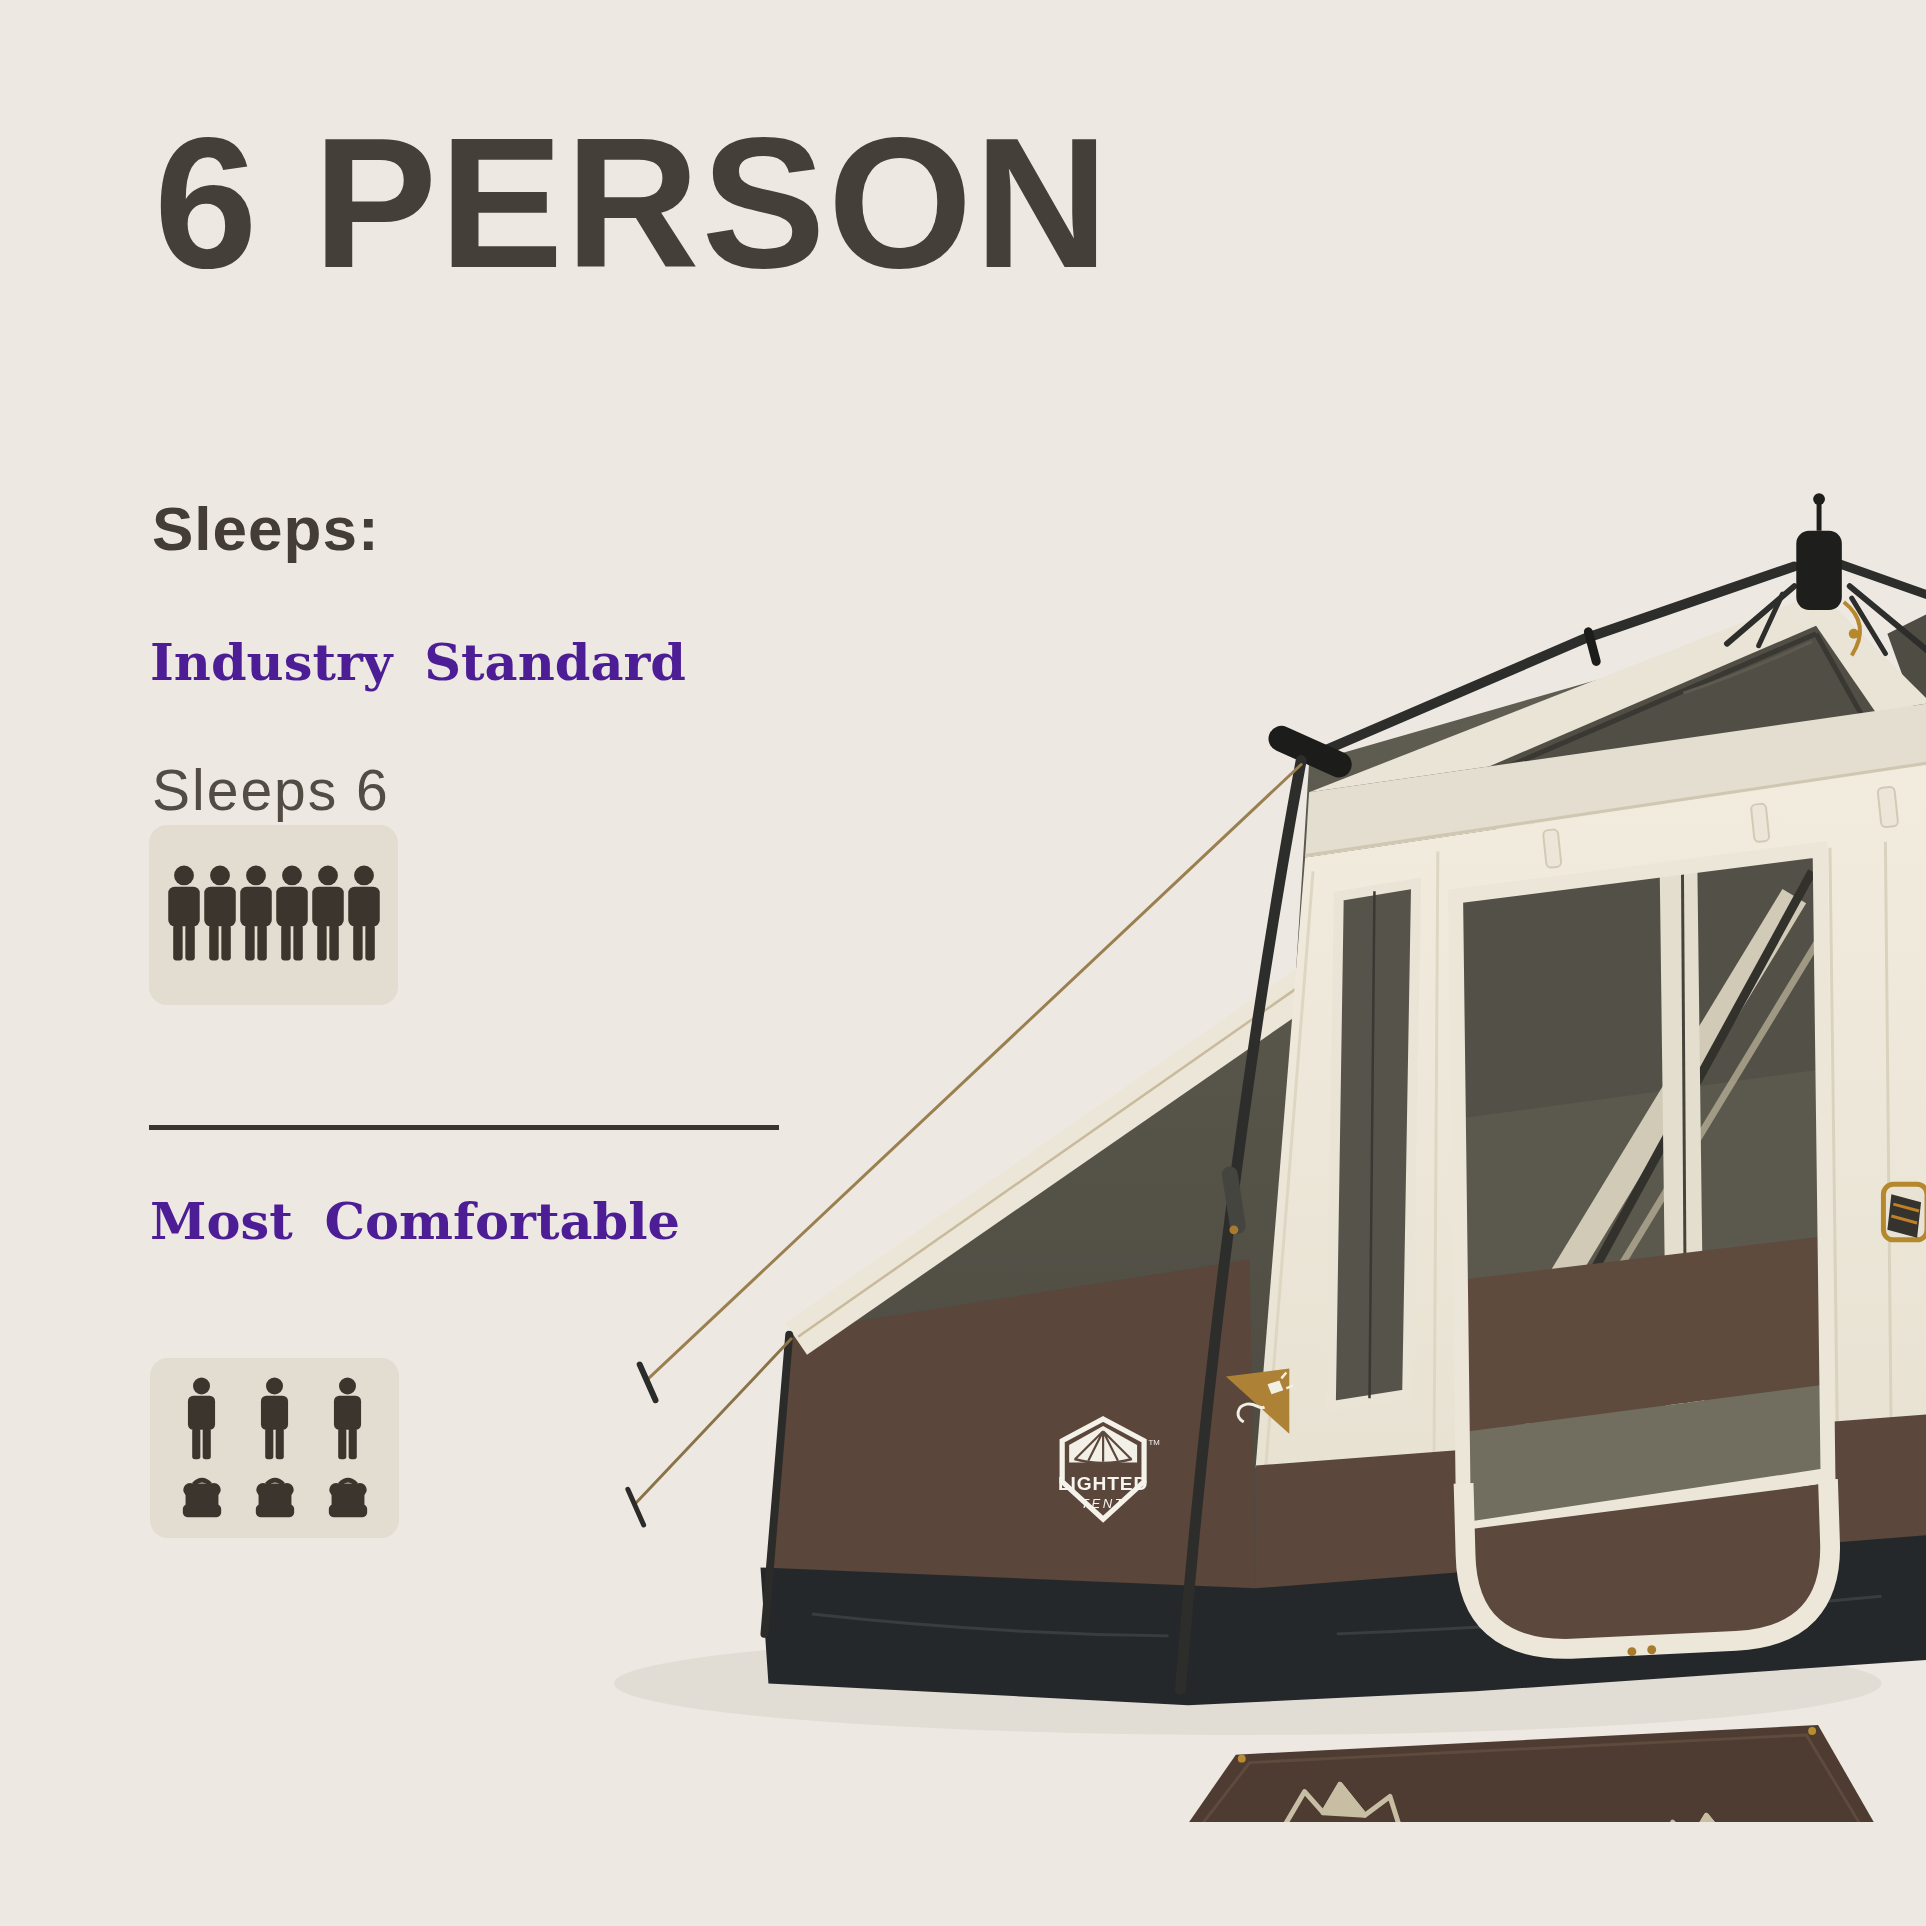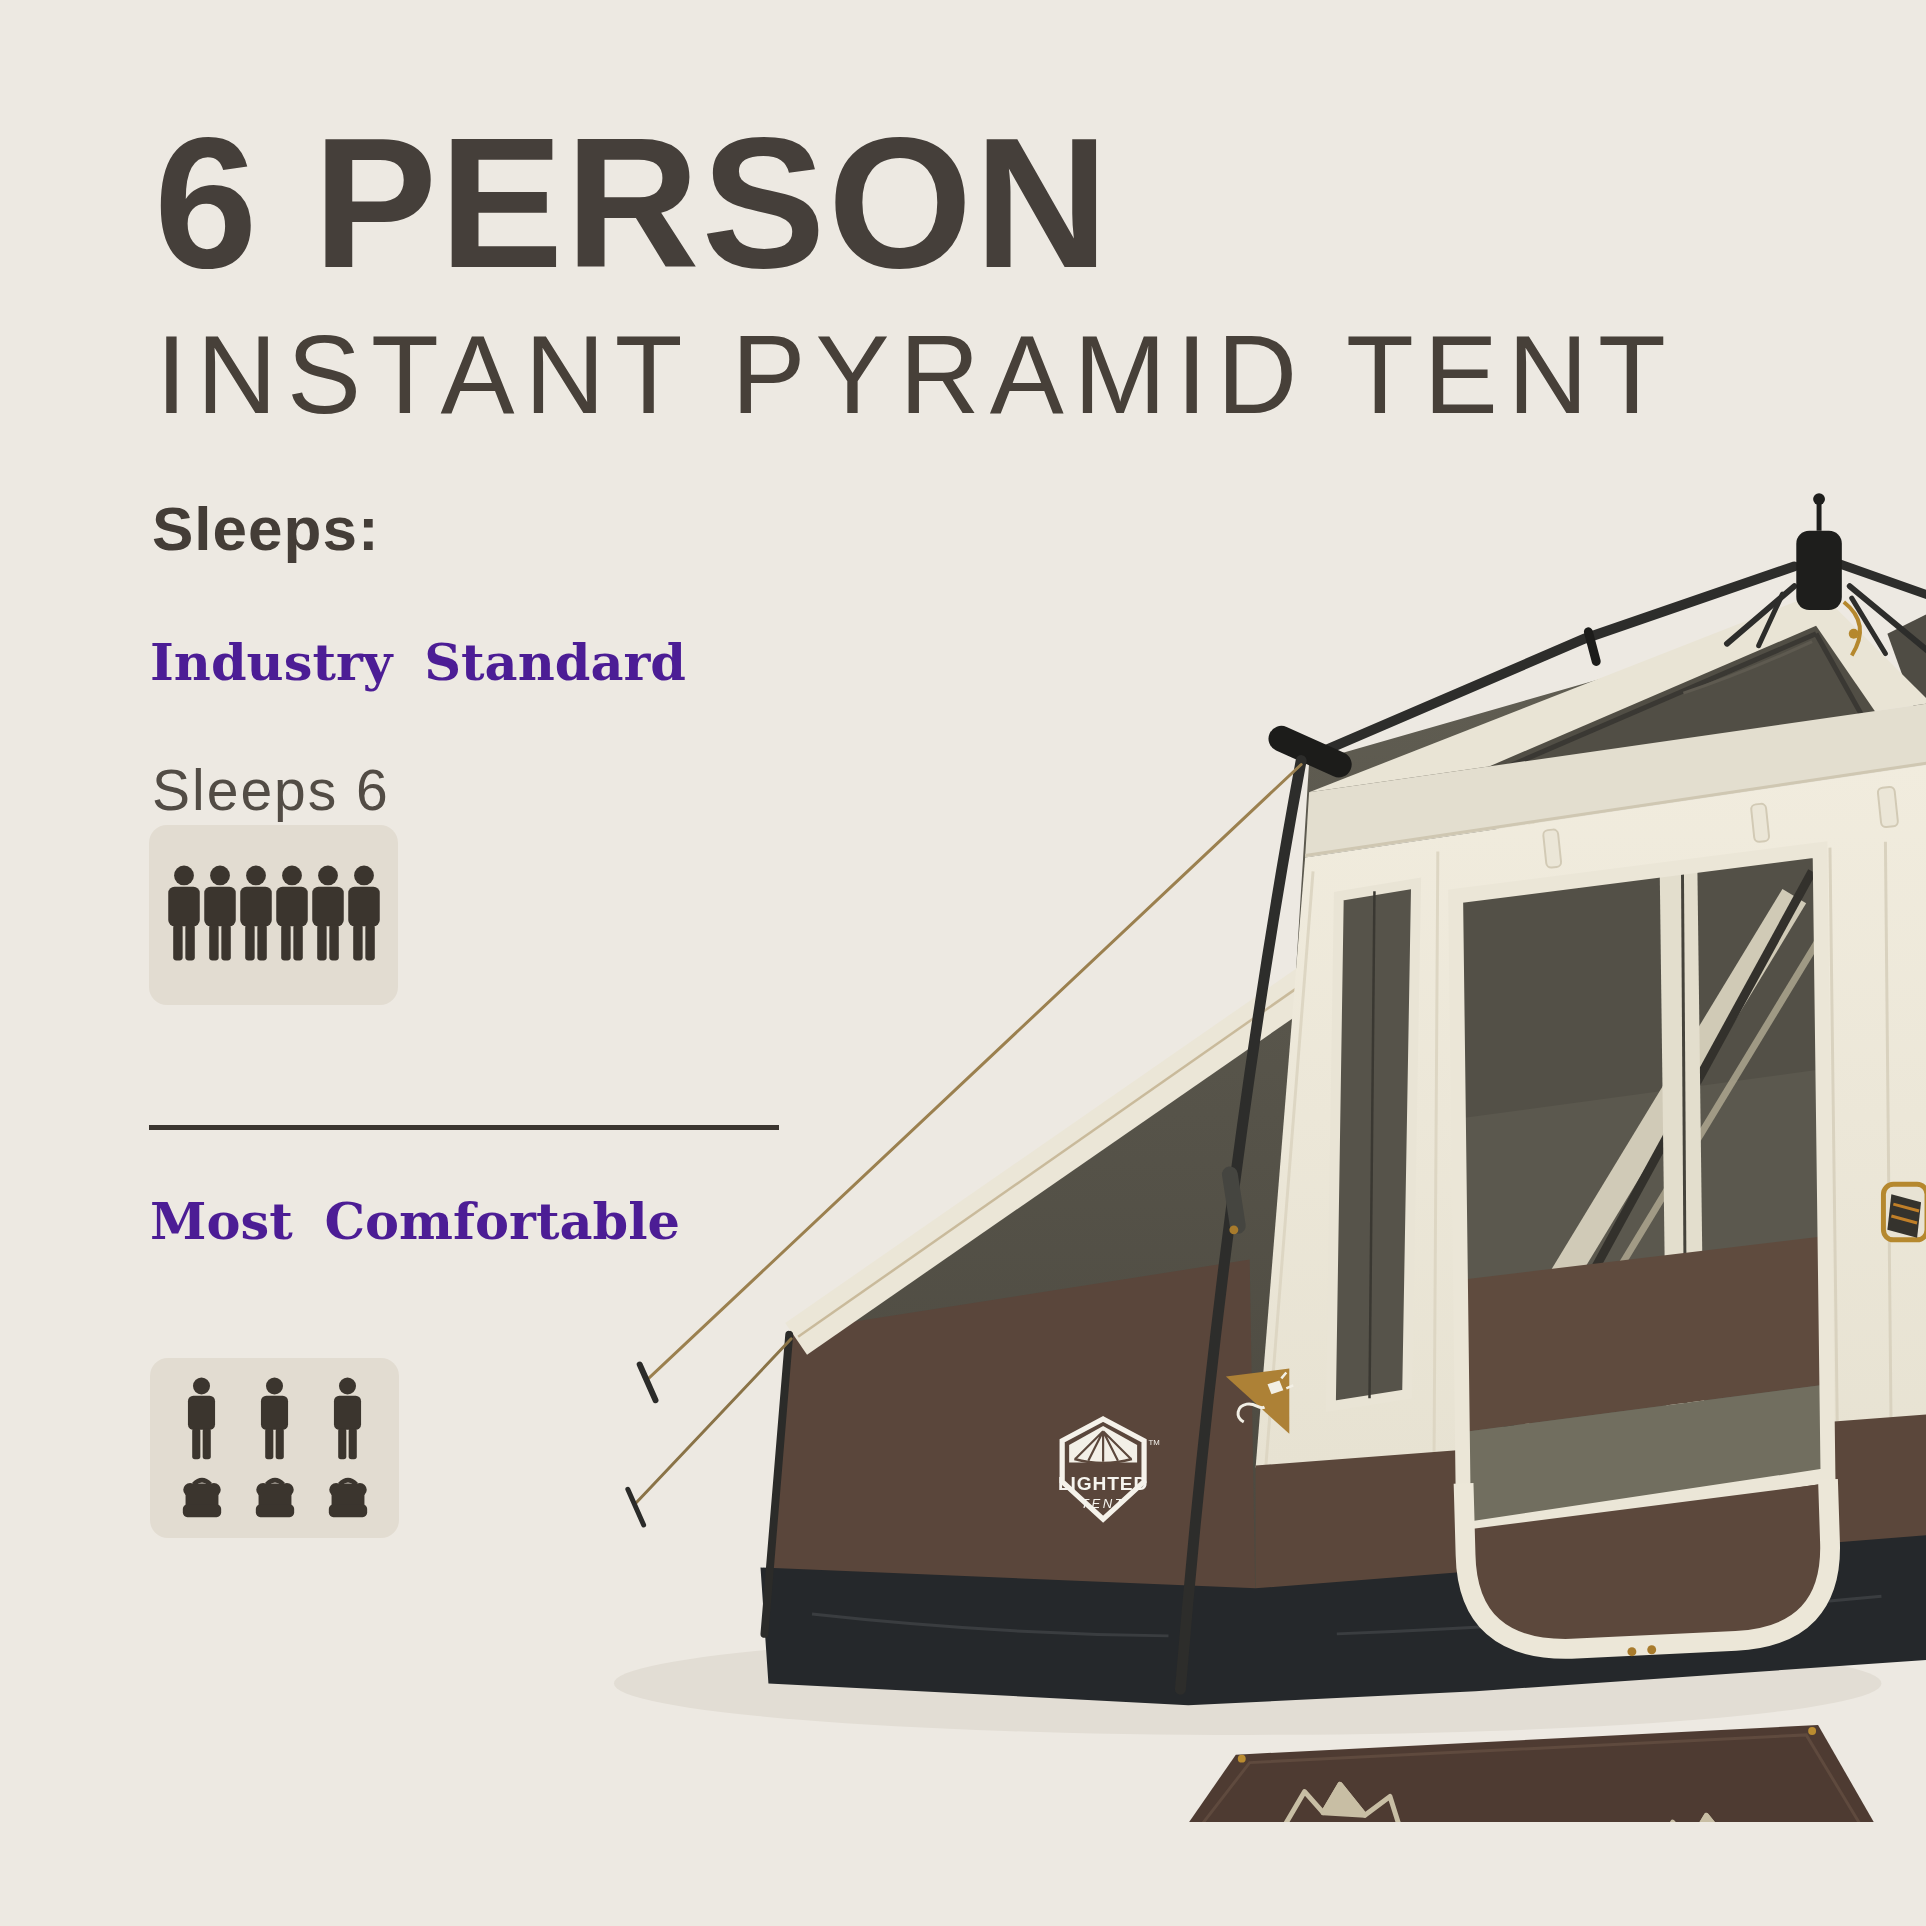--- a/index.html
+++ b/index.html
@@ -29,21 +29,20 @@
   .row-6 .icell{width:36px;}
   .row-3 .icell{width:73px;}
   .tent-svg{position:absolute;left:0;top:0;width:1927px;height:1927px;}
 </style>
 </head>
 <body>
 
 <div class="canvas">
 
   <div class="abs title">6 PERSON</div>
-  <div class="abs subtitle">INSTANT PYRAMID TENT</div>
   <div class="abs sleeps-label">Sleeps:</div>
 
   <div class="abs serif-heading h-industry">Industry Standard</div>
   <div class="abs light-sub s-1">Sleeps 6</div>
   <div class="iconbox box-1">
     <div class="icon-row row-6">
         <span class="icell">
           <svg width="37" height="107" viewBox="0 0 40 112" fill="#3b352e">
       <circle cx="20" cy="11.5" r="11"></circle>
             <rect x="2.5" y="24" width="35" height="44" rx="7"></rect>

